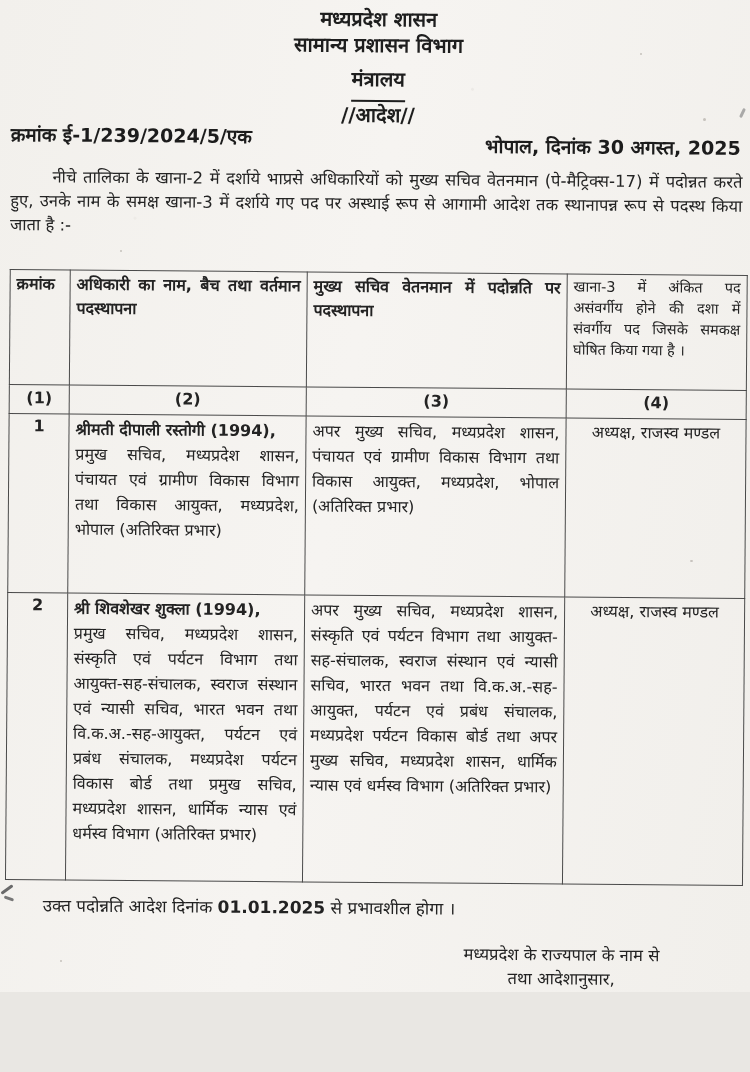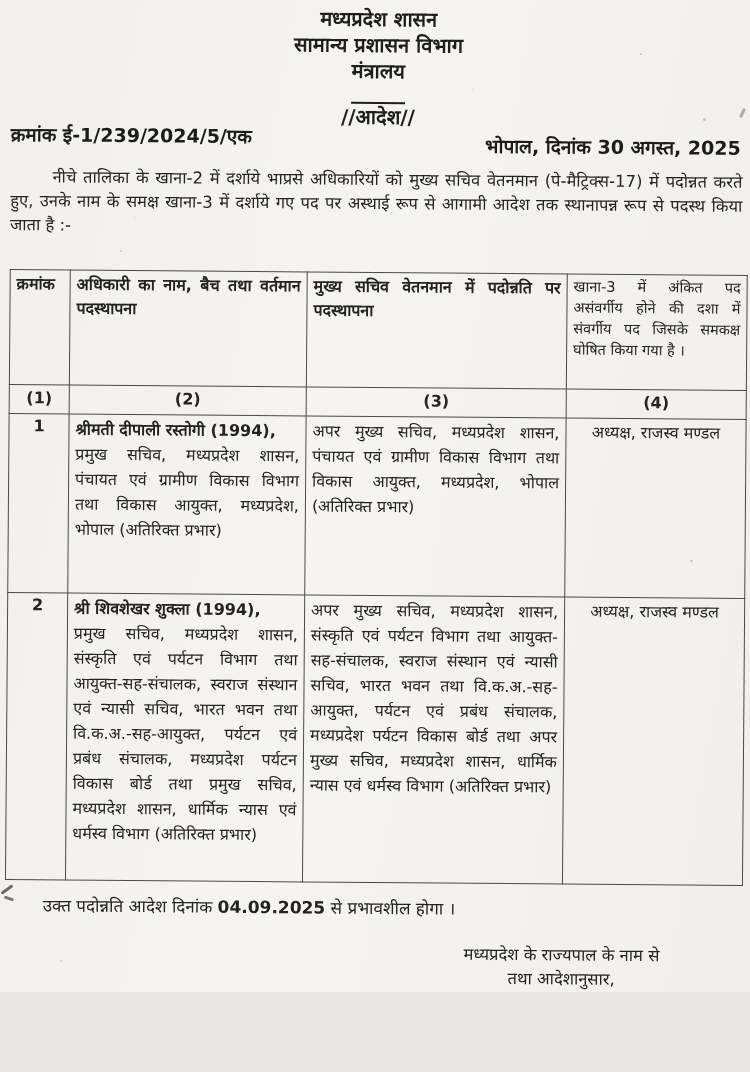--- a/index.html
+++ b/index.html
@@ -16,21 +16,21 @@
       radial-gradient(circle at 87% 33%, rgba(120,110,100,.05) 0 1px, transparent 2px),
       radial-gradient(circle at 40% 76%, rgba(120,110,100,.05) 0 1px, transparent 2px),
       linear-gradient(100deg,#f2f0ec 0%,#f6f4f1 45%,#f1efeb 100%);
     color:#222;
   }
   .skew{position:absolute;inset:0;transform:rotate(.45deg);transform-origin:50% 50%;}
 
   
   .letterhead{position:absolute;top:6px;left:0;width:100%;text-align:center;}
   .lh-line{font-size:20px;font-weight:700;line-height:26px;color:#1e1e1e;}
-  .lh-underline{display:inline-block;border-bottom:2px solid #1e1e1e;padding-bottom:18px;}
+  .lh-underline{display:inline-block;border-bottom:2px solid #1e1e1e;padding-bottom:8px;margin-top:8px;}
 
   
   .refrow{position:absolute;top:124px;left:8px;right:12px;display:flex;justify-content:space-between;align-items:flex-start;}
   .ref-no{font-size:19px;font-weight:700;color:#1c1c1c;}
   .place-date{font-size:19px;font-weight:700;color:#1c1c1c;margin-top:8px;}
 
   
   .intro{
     position:absolute;top:168px;left:8px;width:732px;
     font-size:16.5px;line-height:24px;text-align:justify;
@@ -145,21 +145,21 @@
           <td>
             <div class="name">श्री शिवशेखर शुक्ला (1994),</div>
             <div class="details">प्रमुख सचिव, मध्यप्रदेश शासन, संस्कृति एवं पर्यटन विभाग तथा आयुक्त-सह-संचालक, स्वराज संस्थान एवं न्यासी सचिव, भारत भवन तथा वि.क.अ.-सह-आयुक्त, पर्यटन एवं प्रबंध संचालक, मध्यप्रदेश पर्यटन विकास बोर्ड तथा प्रमुख सचिव, मध्यप्रदेश शासन, धार्मिक न्यास एवं धर्मस्व विभाग (अतिरिक्त प्रभार)</div>
           </td>
           <td class="posting">अपर मुख्य सचिव, मध्यप्रदेश शासन, संस्कृति एवं पर्यटन विभाग तथा आयुक्त-सह-संचालक, स्वराज संस्थान एवं न्यासी सचिव, भारत भवन तथा वि.क.अ.-सह-आयुक्त, पर्यटन एवं प्रबंध संचालक, मध्यप्रदेश पर्यटन विकास बोर्ड तथा अपर मुख्य सचिव, मध्यप्रदेश शासन, धार्मिक न्यास एवं धर्मस्व विभाग (अतिरिक्त प्रभार)</td>
           <td class="equiv">अध्यक्ष, राजस्व मण्डल</td>
         </tr>
       </tbody>
     </table>
 
-    <div class="note"><span class="indent"></span><span>उक्त पदोन्नति आदेश दिनांक </span><b>04.09.2025</b><span> से प्रभावशील होगा ।</span></div>
+    <div class="note"><span class="indent"></span><span>उक्त पदोन्नति आदेश दिनांक </span><b>01.01.2025</b><span> से प्रभावशील होगा ।</span></div>
 
     <div class="sig">
       <div>मध्यप्रदेश के राज्यपाल के नाम से</div>
       <div>तथा आदेशानुसार,</div>
       <div class="name-line">अनुराग जैन</div>
       <div>मुख्य सचिव</div>
       <div>मध्यप्रदेश शासन</div>
     </div>
 
   </div>

